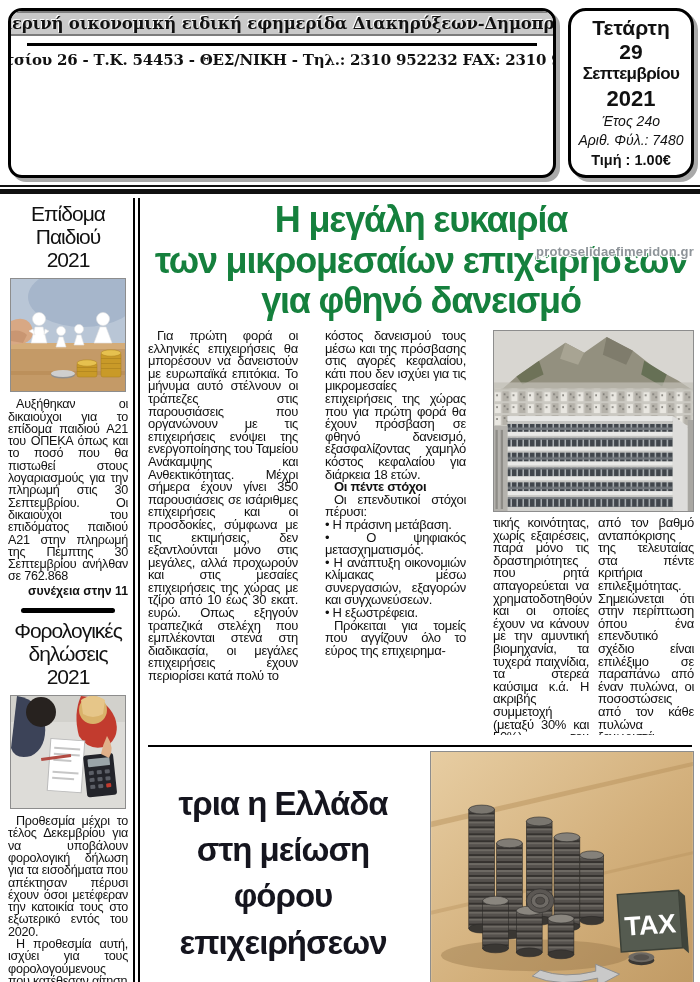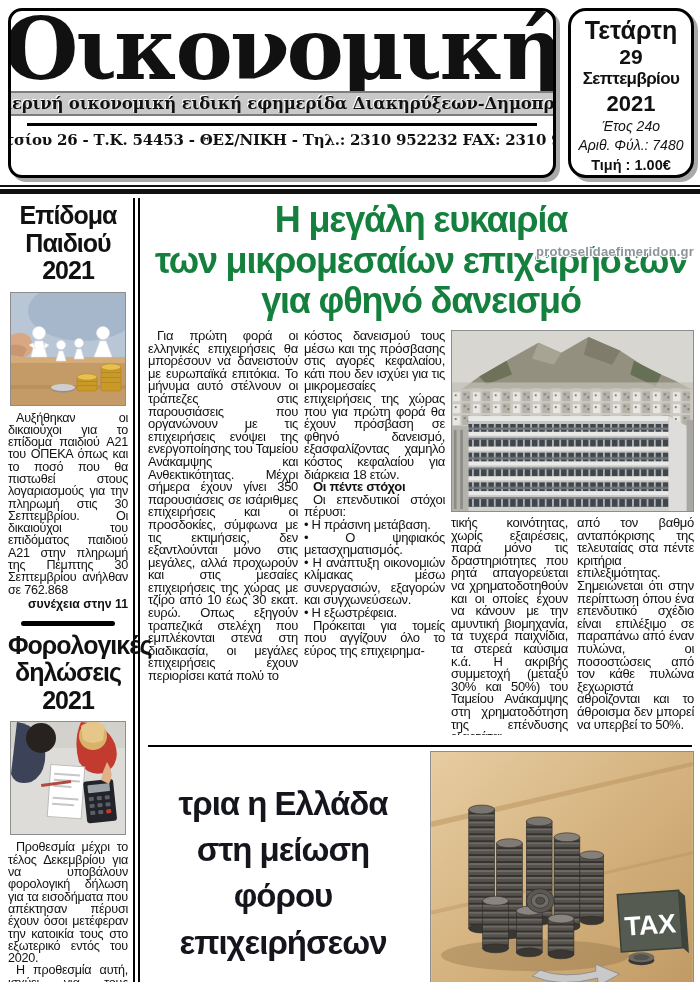--- a/index.html
+++ b/index.html
@@ -13,47 +13,47 @@
   .logo{font-family:"DejaVu Serif","Liberation Serif",serif;font-weight:bold;font-size:86px;
         line-height:.98;letter-spacing:-3px;margin-top:-4px;white-space:nowrap;}
   .subtitle-box{background:#c9c9c9;border:2px solid #7d7d7d;border-radius:8px;padding:1px 10px;
         font-family:"DejaVu Serif","Liberation Serif",serif;font-weight:bold;font-size:16.5px;
         letter-spacing:-.2px;white-space:nowrap;text-shadow:-1px -1px 0 rgba(255,255,255,.95);}
   .mast-rule{width:94%;border-top:3px solid #000;margin-top:7px;}
   .address{font-family:"DejaVu Serif","Liberation Serif",serif;font-weight:bold;font-size:15px;
         margin-top:5px;white-space:nowrap;letter-spacing:-.2px;}
   .datebox{width:126px;height:170px;border:3px solid #000;border-radius:18px;box-shadow:4px 4px 0 #a9a9a9;
         box-sizing:border-box;text-align:center;padding-top:5px;background:#fff;}
-  .d-weekday{font-weight:bold;font-size:25px;}
+  .d-weekday{font-weight:bold;font-size:21px;}
   .d-day{font-weight:bold;font-size:21px;line-height:1.15;}
   .d-month{font-weight:bold;font-size:17px;letter-spacing:-.6px;line-height:1.2;}
   .d-year{font-weight:bold;font-size:22px;line-height:1.25;}
   .d-etos,.d-issue{font-style:italic;font-size:14px;line-height:1.35;}
   .d-price{font-weight:bold;font-size:14.5px;line-height:1.5;}
   
   .sep-band{margin-top:7px;}
   .sep-band .thin{height:2px;background:#111;}
   .sep-band .thick{height:5px;background:#111;margin-top:2px;}
   
   .content{display:flex;align-items:stretch;padding:4px 6px 0 8px;}
   .sidebar{width:127px;padding-right:5px;border-right:2px solid #000;box-sizing:border-box;flex:none;}
   .main{flex:1;border-left:2px solid #000;margin-left:3px;padding-left:8px;position:relative;min-width:0;}
   
-  .side-head{font-weight:bold;font-size:25px;line-height:1.1;letter-spacing:-1px;text-align:center;margin:4px 0 2px;}
+  .side-head{font-weight:normal;font-size:21px;line-height:1.1;letter-spacing:-1px;text-align:center;margin:4px 0 2px;}
   .side-photo{display:block;width:114px;height:112px;border:1px solid #8d8d8d;margin:7px auto 6px;}
   .side-text p{font-size:12.6px;line-height:12.3px;letter-spacing:-.25px;text-align:justify;margin:0;}
   .side-text p.ind{text-indent:8px;}
   .cont{font-size:12.3px;font-weight:bold;text-align:right;margin-top:1px;}
   .story-divider{height:5px;background:#000;border-radius:3px;width:94px;margin:10px auto 6px;}
   
   .lead-headline{text-align:center;font-weight:bold;font-size:36px;line-height:1.13;
         letter-spacing:-1.2px;margin-top:2px;}
   .watermark{position:absolute;top:46px;right:0;font-size:13px;font-weight:bold;letter-spacing:.2px;
         text-shadow:-1px -1px 0 #fff,1px -1px 0 #fff,-1px 1px 0 #fff,1px 1px 0 #fff,0 0 3px #fff;}
-  .lead-columns{display:flex;gap:6px;margin-top:8px;height:408px;overflow:hidden;}
+  .lead-columns{display:flex;gap:27px;margin-top:8px;height:408px;overflow:hidden;}
   .colA{width:150px;flex:none;}
   .colB{width:141px;flex:none;}
   .right-block{flex:1;min-width:0;}
   .lead-photo{display:block;width:100%;height:182px;border:1px solid #8d8d8d;box-sizing:border-box;}
   .right-cols{display:flex;gap:9px;margin-top:5px;height:218px;overflow:hidden;}
   .right-cols>div{flex:1;min-width:0;}
   .art p{font-size:13px;line-height:12.6px;letter-spacing:-.3px;text-align:justify;margin:0;}
   .art p.ind{text-indent:9px;}
   .art p.b{font-weight:bold;}
   .main-rule{border-top:2px solid #000;margin:7px 2px 0 0;}
@@ -63,21 +63,20 @@
   .bottom-head{text-align:center;font-weight:bold;font-size:33px;line-height:1.4;letter-spacing:-1px;padding-top:30px;}
   .bottom-photo{display:block;width:264px;height:240px;border:1px solid #8d8d8d;flex:none;box-sizing:border-box;}
 </style>
 </head>
 <body>
 
 <div class="page">
 
   <div class="mast-row">
     <div class="mast-main">
-      <div class="logo">Οικονομική</div>
       <div class="subtitle-box" style="background: rgb(201, 201, 201);">Καθημερινή οικονομική ειδική εφημερίδα Διακηρύξεων-Δημοπρασιών</div>
       <div class="mast-rule"></div>
       <div class="address">Βαλτετσίου 26 - Τ.Κ. 54453 - ΘΕΣ/ΝΙΚΗ - Τηλ.: 2310 952232 FAX: 2310 952233</div>
     </div>
     <div class="datebox">
       <div class="d-weekday">Τετάρτη</div>
       <div class="d-day">29</div>
       <div class="d-month">Σεπτεμβρίου</div>
       <div class="d-year">2021</div>
       <div class="d-etos">Έτος 24ο</div>

